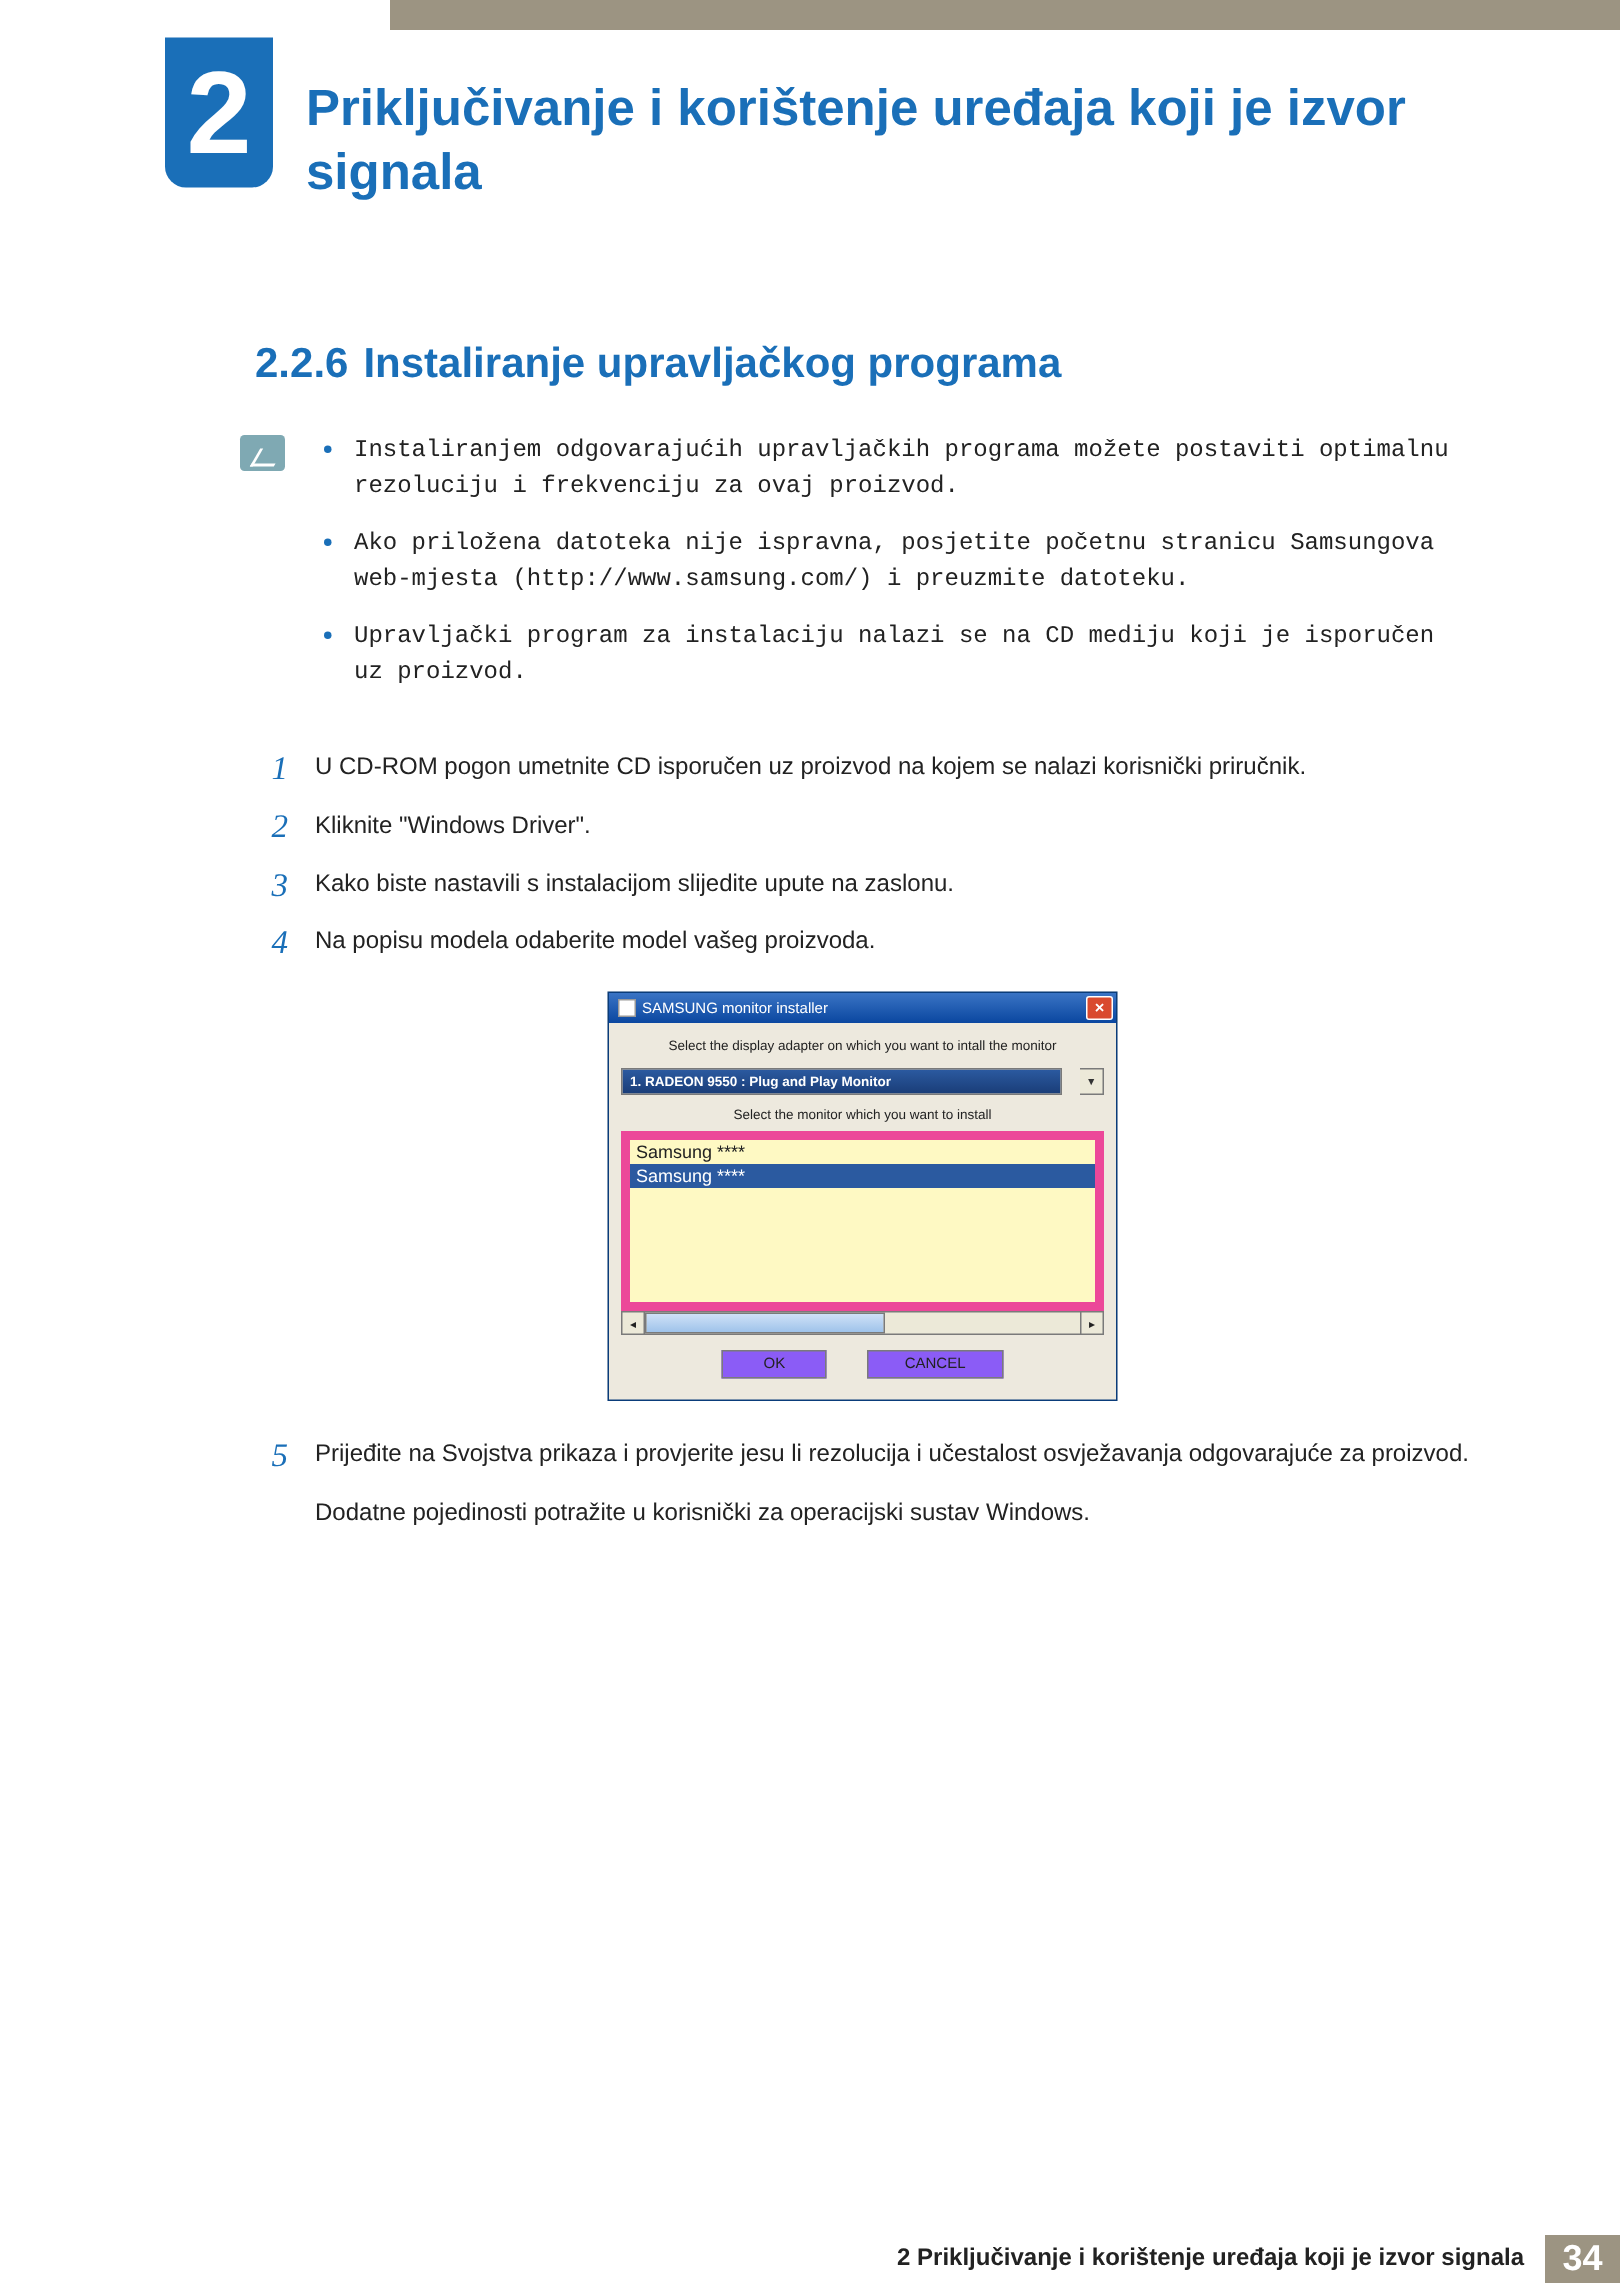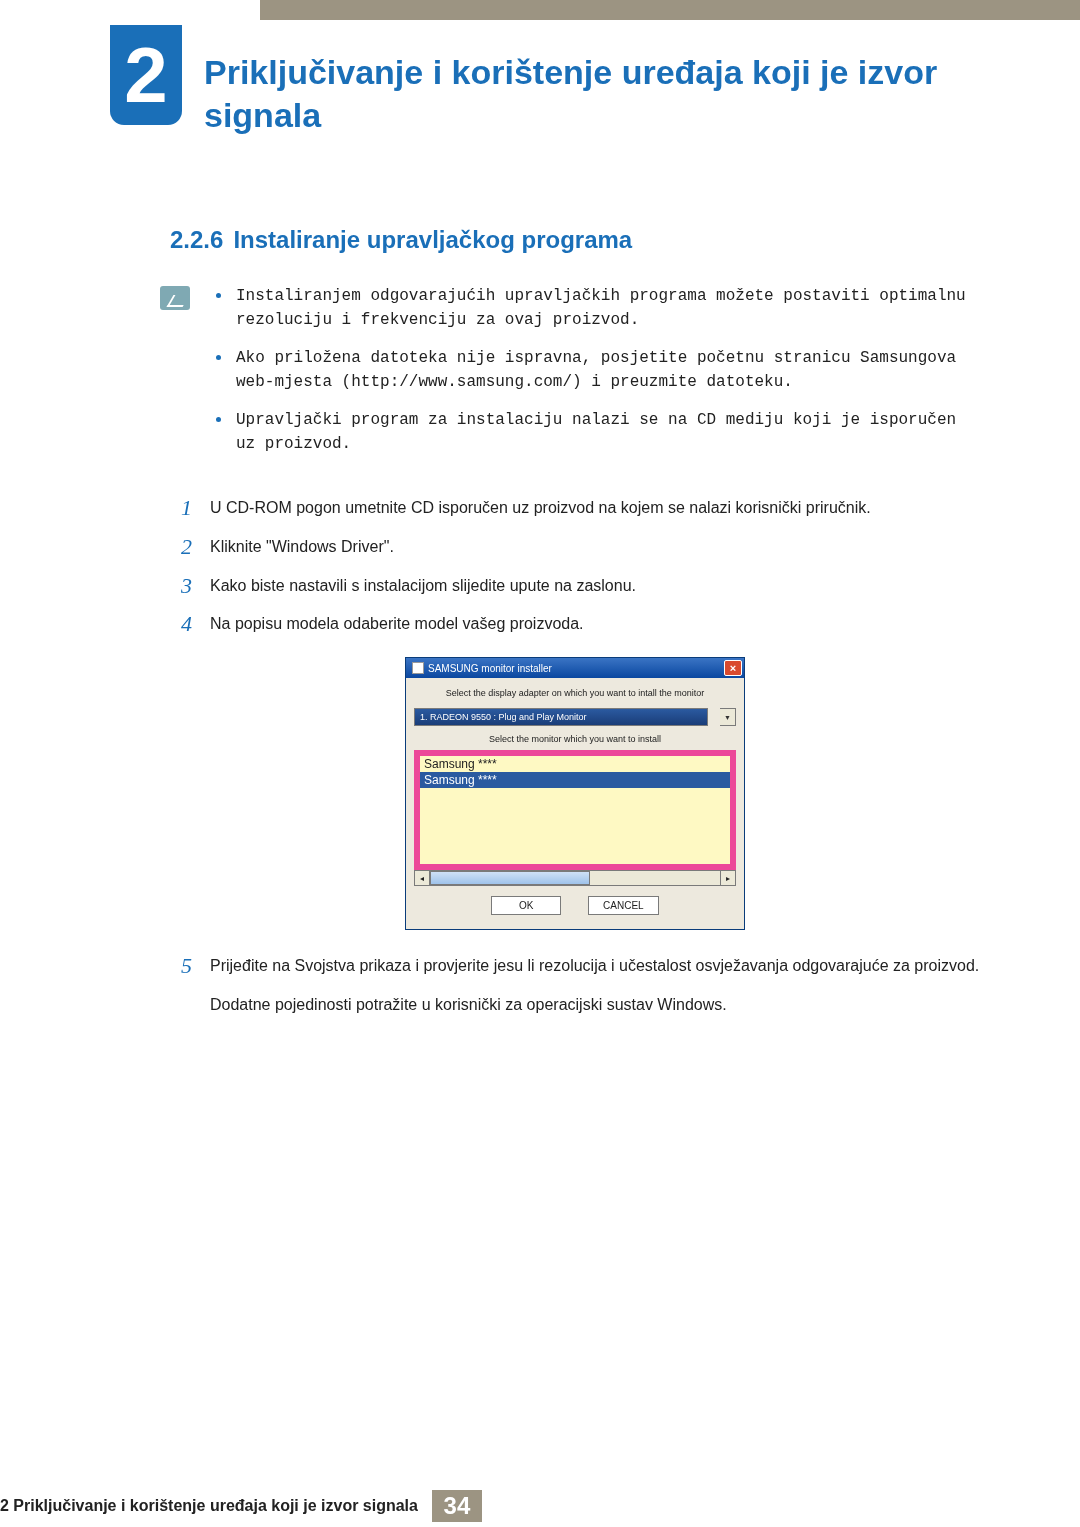--- a/index.html
+++ b/index.html
@@ -53,21 +53,21 @@
     line-height: 1.25;
     padding-top: 26px;
   }
   .content {
     margin-top: 90px;
     margin-left: 110px;
     padding-right: 40px;
   }
   .section-heading {
     color: #1a6fb8;
-    font-size: 24px;
+    font-size: 28px;
     font-weight: bold;
     margin-bottom: 30px;
   }
   .section-heading .num { margin-right: 10px; }
   .note-block {
     display: flex;
     align-items: flex-start;
     gap: 24px;
     margin-bottom: 26px;
     margin-left: -10px;
@@ -165,21 +165,21 @@
     display: flex; align-items: center; justify-content: center;
     border: 1px solid #fff; border-radius: 2px;
   }
   .installer-body { padding: 10px 8px 8px 8px; }
   .installer-label {
     text-align: center;
     font-size: 9px;
     margin-bottom: 10px;
   }
   .select-row {
-    display: flex; gap: 12px; margin-bottom: 4px;
+    display: flex; gap: 12px; margin-bottom: 4px; font-weight: bold;
   }
   .select-box {
     flex: 1;
     background: linear-gradient(#2b5aa0, #1a3d78);
     color: #fff;
     font-size: 9px;
     padding: 3px 5px;
     border: 1px solid #7a7a7a;
   }
   .select-arrow {
@@ -220,34 +220,34 @@
     background: linear-gradient(#cfe1f7, #9fc3ea);
     border: 1px solid #7a7a7a;
   }
   .btn-row {
     text-align: center;
     padding: 10px 0 6px 0;
   }
   .dlg-btn {
     display: inline-block;
     min-width: 70px;
-    padding: 3px 14px;
+    padding: 3px 24px;
     font-size: 10px;
     border: 1px solid #7a7a7a;
-    background: #ffffff;
+    background: #8b5cf6;
     margin: 0 12px;
   }
   .footer {
     position: absolute;
     bottom: 0;
     left: 0;
     right: 0;
     height: 42px;
     display: flex;
-    justify-content: flex-start;
+    justify-content: flex-end;
     align-items: center;
   }
   .footer-text {
     font-size: 16px;
     font-weight: bold;
     color: #222;
     padding: 10px 0;
   }
   .page-num {
     width: 50px;

